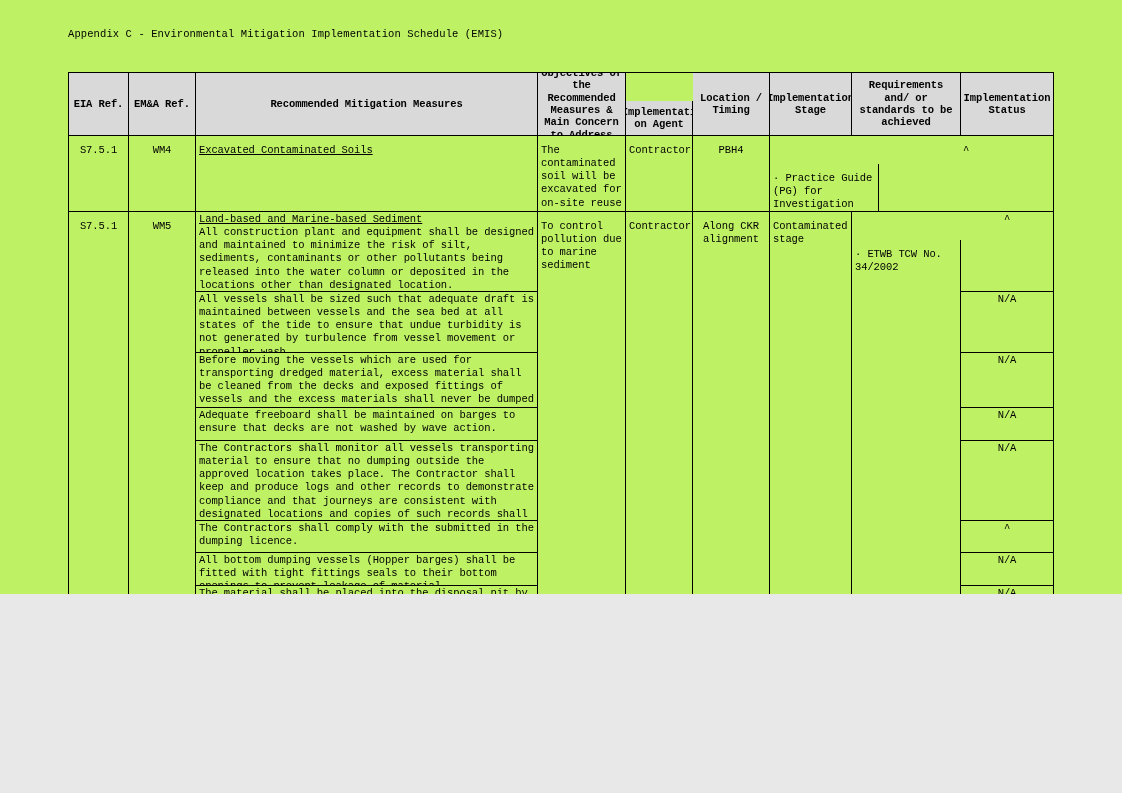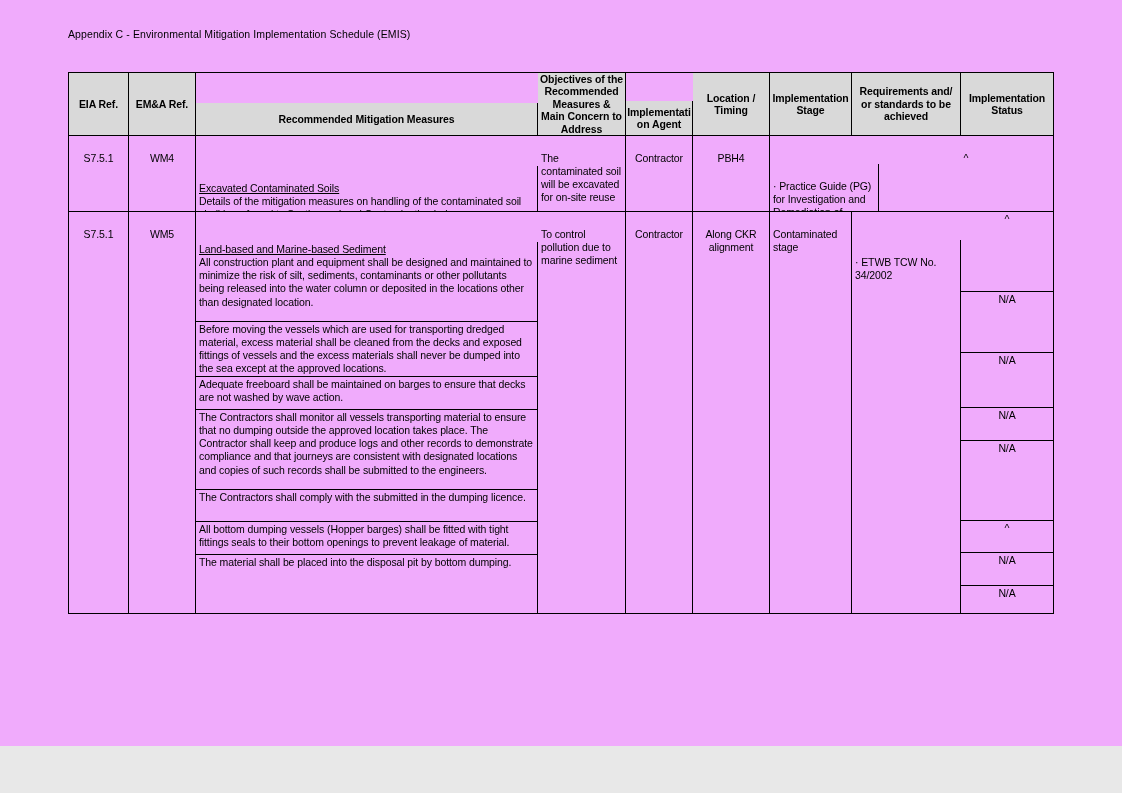--- a/index.html
+++ b/index.html
@@ -1,22 +1,22 @@
 <!DOCTYPE html>
 <html style="--header-bg: #d9d9d9;"><head>
 <meta charset="utf-8">
 <style>
   * { margin: 0; padding: 0; box-sizing: border-box; }
   html, body { background: #e8e8e8; }
   .page {
     position: relative;
     width: 1122px;
-    height: 746px;
-    background: #f0abfc;
-    font-family: Liberation Sans, sans-serif;
+    height: 594px;
+    background: #bef264;
+    font-family: Liberation Mono, monospace;
     color: #000;
     overflow: hidden;
     margin: 0 auto;
   }
   .doc-title {
     position: absolute;
     left: 68px;
     top: 28px;
     font-size: 10.5px;
     letter-spacing: 0.1px;
@@ -31,26 +31,26 @@
     line-height: 1.25;
     letter-spacing: -0.1px;
   }
   .trow { display: flex; width: 100%; }
   .header-row { height: 63px; border-bottom: 1px solid #000; }
   .row-wm4 { height: 76px; border-bottom: 1px solid #000; }
   .row-wm5 { height: 401px; }
   .cell {
     border-right: 1px solid #000;
     overflow: hidden;
-    padding: 16px 3px;
+    padding: 8px 3px;
   }
   .cell:last-child { border-right: none; }
   .c1 { width: 60px; }
   .c2 { width: 67px; }
-  .c3 { width: 342px; margin-top: 30px; }
+  .c3 { width: 342px; }
   .c4 { width: 88px; }
   .c5 { width: 67px; }
   .c6 { width: 77px; }
   .c7 { width: 82px; }
   .c8 { width: 109px; }
   .c9 { width: 94px; flex: 1; }
   .hcell {
     background: var(--header-bg, #d9d9d9);
     font-weight: bold;
     display: flex;
@@ -94,39 +94,39 @@
       <div class="cell hcell c7">Implementation Stage</div>
       <div class="cell hcell c8">Requirements and/ or standards to be achieved</div>
       <div class="cell hcell c9">Implementation Status</div>
     </div>
 
     <div class="trow row-wm4">
       <div class="cell c1 center">S7.5.1</div>
       <div class="cell c2 center">WM4</div>
       <div class="cell c3">
         <span class="u">Excavated Contaminated Soils</span>
-        <div>Details of the mitigation measures on handling of the contaminated soil shall be referred to Section on Land Contamination below.</div>
       </div>
       <div class="cell c4">The contaminated soil will be excavated for on-site reuse</div>
       <div class="cell c5 center">Contractor</div>
       <div class="cell c6 center">PBH4</div>
       <div class="cell c8 pre">· Practice Guide (PG) for Investigation and Remediation of Contaminated Land
 · GN/GM for land contamination</div>
       <div class="cell c9 center">^</div>
     </div>
 
     <div class="trow row-wm5">
       <div class="cell c1 center">S7.5.1</div>
       <div class="cell c2 center">WM5</div>
 
       <div class="cell c3 stack">
         <div class="sub" style="height:79px">
           <span class="u">Land-based and Marine-based Sediment</span>
           <div>All construction plant and equipment shall be designed and maintained to minimize the risk of silt, sediments, contaminants or other pollutants being released into the water column or deposited in the locations other than designated location.</div>
         </div>
+        <div class="sub" style="height:61px">All vessels shall be sized such that adequate draft is maintained between vessels and the sea bed at all states of the tide to ensure that undue turbidity is not generated by turbulence from vessel movement or propeller wash.</div>
         <div class="sub" style="height:55px">Before moving the vessels which are used for transporting dredged material, excess material shall be cleaned from the decks and exposed fittings of vessels and the excess materials shall never be dumped into the sea except at the approved locations.</div>
         <div class="sub" style="height:33px">Adequate freeboard shall be maintained on barges to ensure that decks are not washed by wave action.</div>
         <div class="sub" style="height:80px">The Contractors shall monitor all vessels transporting material to ensure that no dumping outside the approved location takes place. The Contractor shall keep and produce logs and other records to demonstrate compliance and that journeys are consistent with designated locations and copies of such records shall be submitted to the engineers.</div>
         <div class="sub" style="height:32px">The Contractors shall comply with the submitted in the dumping licence.</div>
         <div class="sub" style="height:33px">All bottom dumping vessels (Hopper barges) shall be fitted with tight fittings seals to their bottom openings to prevent leakage of material.</div>
         <div class="sub" style="height:28px">The material shall be placed into the disposal pit by bottom dumping.</div>
       </div>
 
       <div class="cell c4">To control pollution due to marine sediment</div>
       <div class="cell c5 center">Contractor</div>

